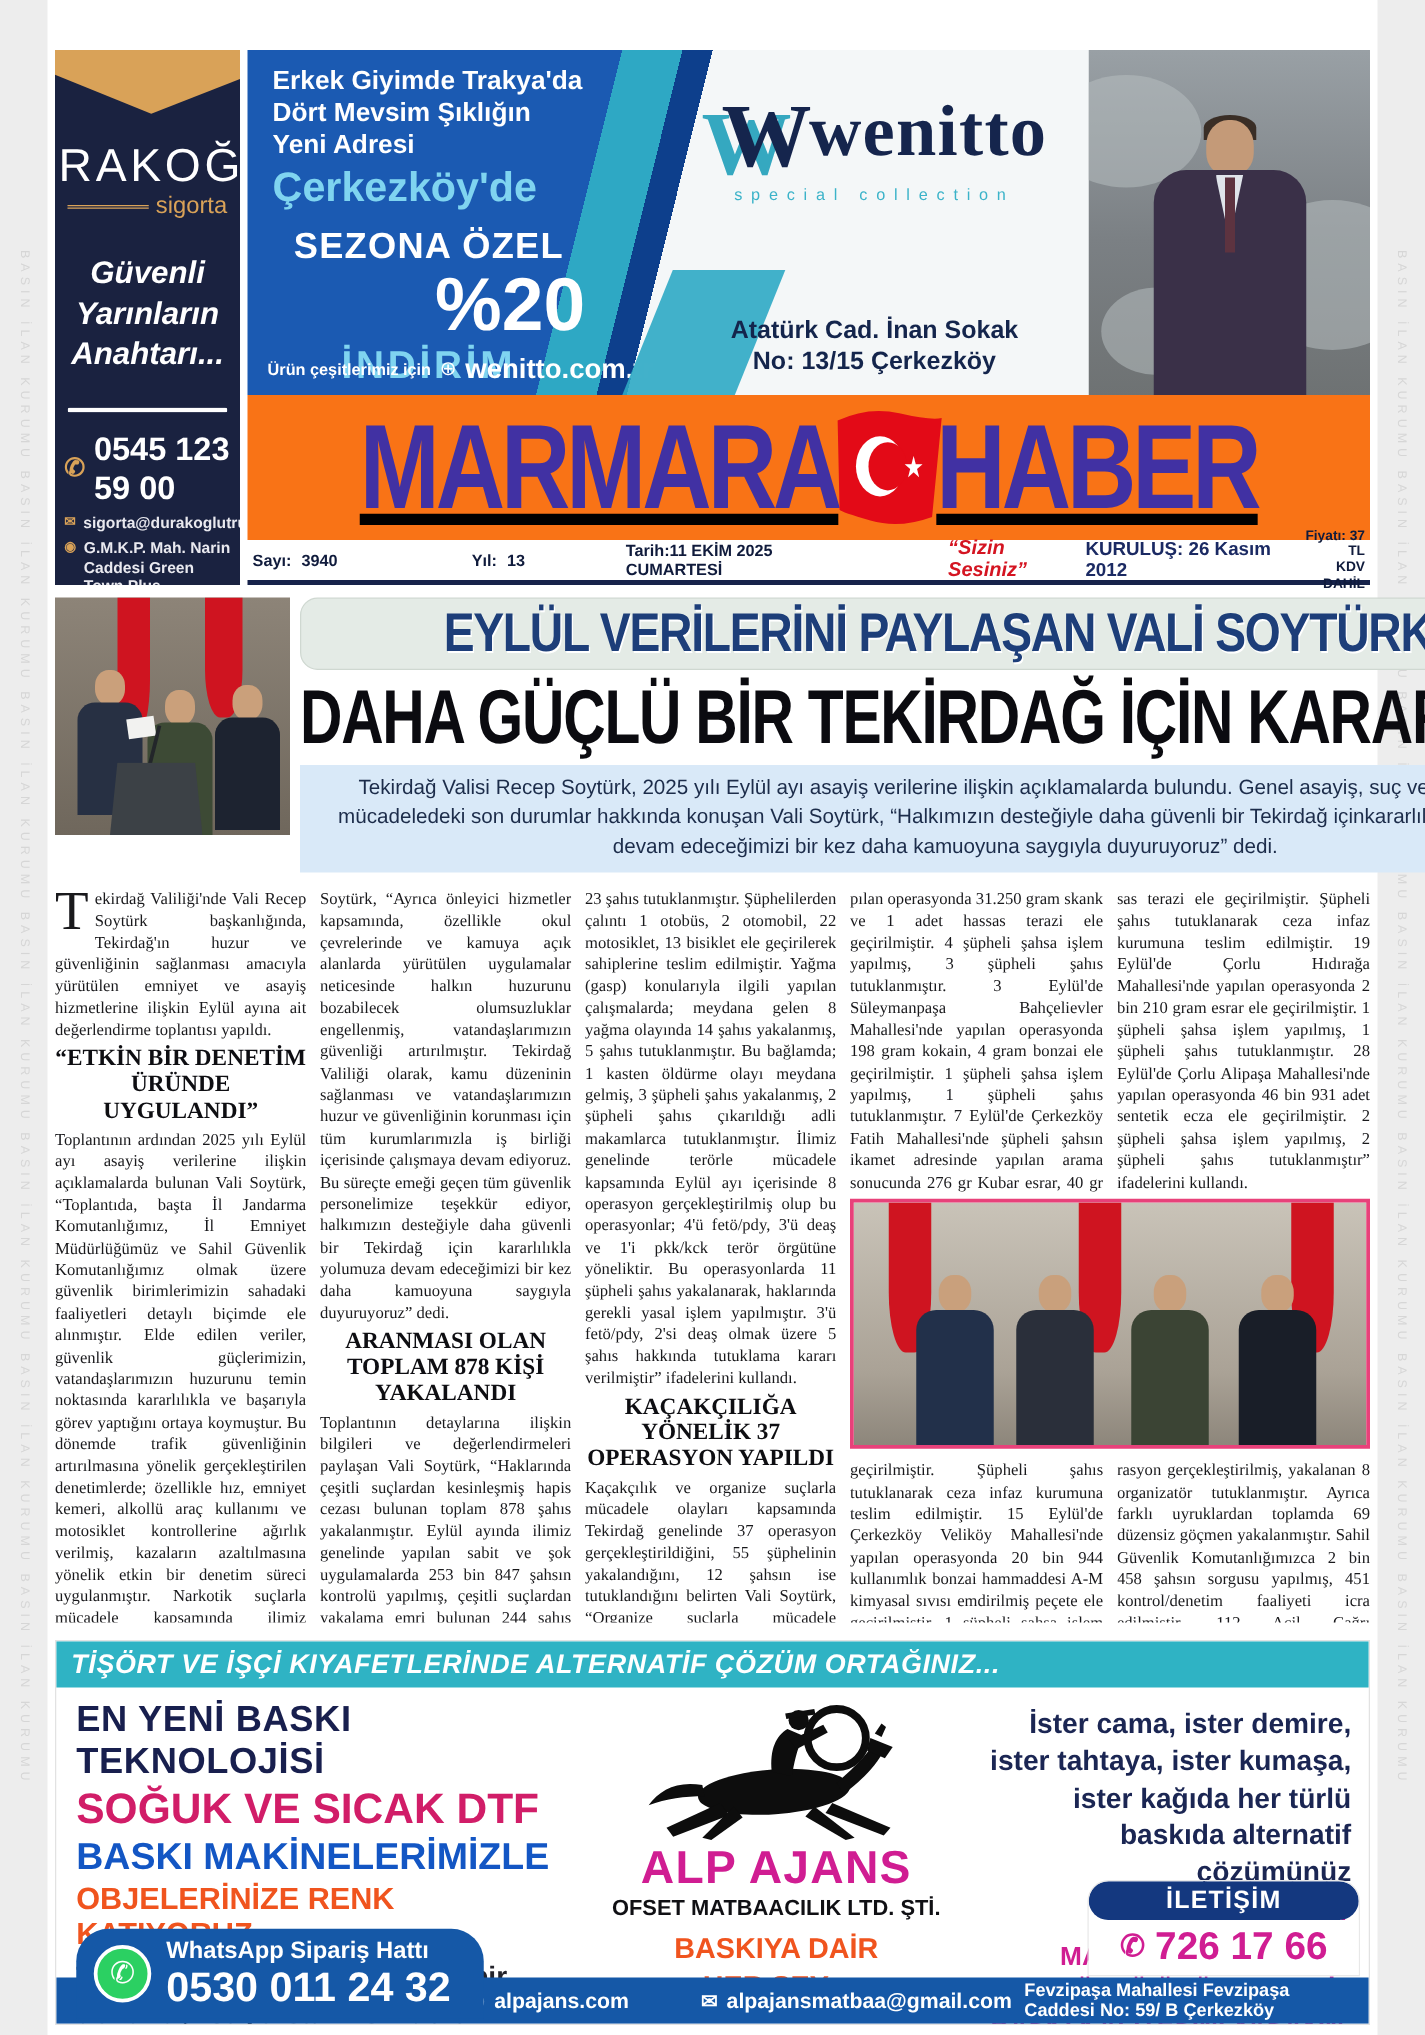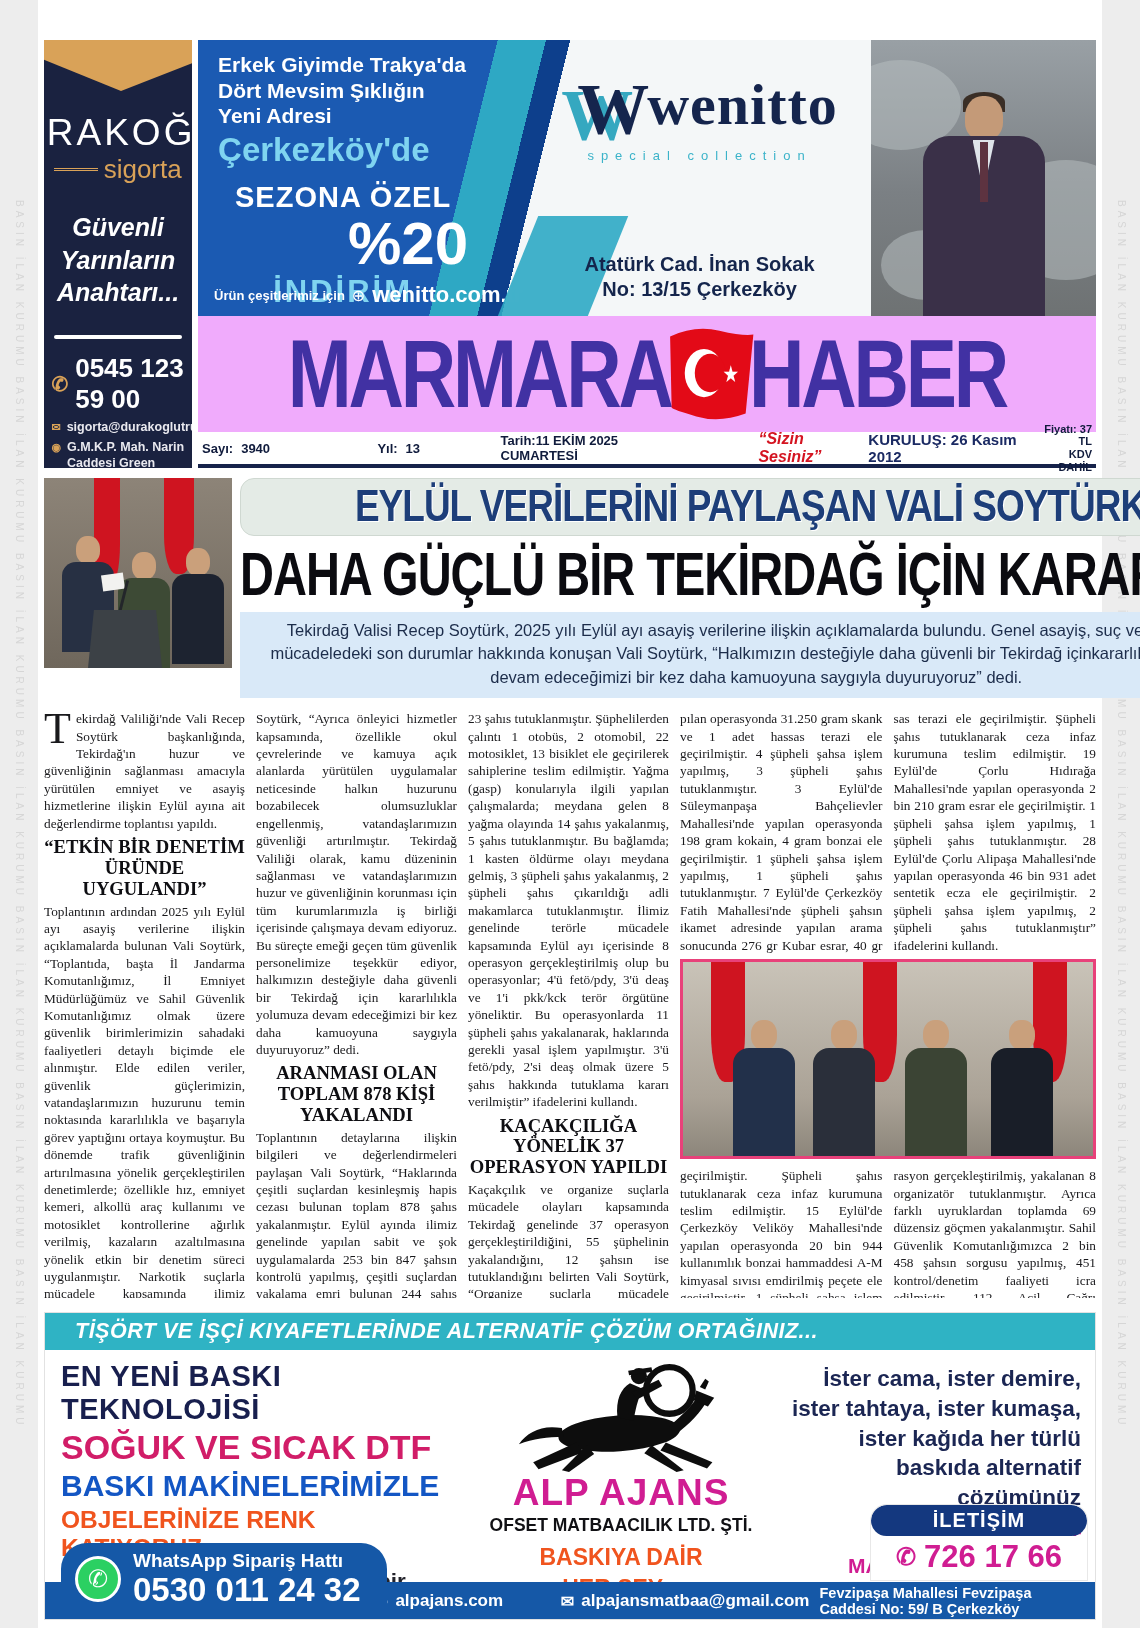--- a/index.html
+++ b/index.html
@@ -20,21 +20,21 @@
 
   
   .header{display:flex;gap:6px;height:428px;}
   
   .dur{width:276px;background:var(--c-navy);position:relative;color:#fff;overflow:hidden;display:flex;flex-direction:column;align-items:center;}
   .dur-roof{position:absolute;top:0;left:0;right:0;height:58px;background:var(--c-gold);clip-path:polygon(0 0,100% 0,100% 40%,52% 88%,0 34%);}
   .dur-logo{margin-top:66px;}
   .dur-brand{font-family:"Liberation Sans",sans-serif;font-weight:400;font-size:37px;letter-spacing:3px;color:#fff;margin-top:6px;}
   .dur-sub-row{display:flex;align-items:center;gap:6px;width:86%;justify-content:flex-end;}
   .dur-sub-row .rule{flex:1;border-top:3px double var(--c-gold);}
-  .dur-sub{font-family:"Liberation Sans",sans-serif;font-size:26px;color:var(--c-gold);}
+  .dur-sub{font-family:"Liberation Sans",sans-serif;font-size:19px;color:var(--c-gold);}
   .dur-slogan{font-family:"Liberation Sans",sans-serif;font-style:italic;font-weight:700;font-size:25px;text-align:center;line-height:1.3;margin-top:26px;}
   .dur-line{width:86%;border-top:4px solid #fff;border-radius:3px;margin-top:26px;}
   .dur-contact{width:90%;margin-top:14px;font-family:"Liberation Sans",sans-serif;}
   .dur-phone{font-size:26px;font-weight:800;display:flex;align-items:center;gap:7px;}
   .dur-phone .ic{color:var(--c-gold);font-size:20px;}
   .dur-row{font-size:12.5px;font-weight:700;color:#e9e9ef;display:flex;gap:6px;margin-top:5px;line-height:1.25;}
   .dur-row .ic{color:var(--c-gold);font-size:11px;margin-top:1px;}
   
   .hright{flex:1;display:flex;flex-direction:column;}
   .banner{height:276px;display:flex;position:relative;background:
@@ -59,21 +59,21 @@
   .wen-addr{position:absolute;bottom:14px;left:50%;transform:translateX(-50%);text-align:center;font-family:"Liberation Sans",sans-serif;font-weight:800;font-size:20px;color:#14254c;line-height:1.25;white-space:nowrap;}
   .banner-mid .tri{position:absolute;left:-14px;bottom:-20px;width:90px;height:120px;background:#2ea8c4;transform:skewX(-22deg);opacity:.9;}
   .banner-photo{width:225px;position:relative;background:linear-gradient(180deg,#99a0a5,#7b8084 55%,#6e7273);overflow:hidden;}
   .stone{position:absolute;border-radius:50%;background:#b7bdc0;opacity:.55;}
   .man{position:absolute;left:50%;transform:translateX(-50%);bottom:-10px;width:150px;height:230px;}
   .man .head{position:absolute;left:56px;top:0;width:38px;height:44px;border-radius:46% 46% 40% 40%;background:#c49a78;}
   .man .hair{position:absolute;left:54px;top:-4px;width:42px;height:20px;border-radius:50% 50% 0 0;background:#3a2e26;}
   .man .body{position:absolute;left:14px;top:40px;width:122px;height:190px;border-radius:26px 26px 0 0;background:#3a3048;}
   .man .shirt{position:absolute;left:64px;top:44px;width:22px;height:52px;background:#dfe4ea;clip-path:polygon(0 0,100% 0,50% 100%);}
   .man .tie{position:absolute;left:71px;top:46px;width:8px;height:60px;background:#5d3340;}
-  .masthead{height:116px;display:flex;align-items:center;justify-content:center;background:#f0abfc;overflow:visible;}
+  .masthead{height:116px;display:flex;align-items:center;justify-content:center;background:#f97316;overflow:visible;text-decoration:underline;}
   .masthead-inner{display:flex;align-items:center;transform:scaleX(0.8);font-family:"Liberation Sans",sans-serif;font-weight:800;font-size:96px;letter-spacing:-4px;color:var(--c-masthead);line-height:1;}
   .masthead svg{margin:0 -10px;}
   .inforow{height:36px;border-bottom:4px solid #16224a;display:flex;align-items:center;font-family:"Liberation Sans",sans-serif;color:#101b3c;padding:0 4px;}
   .inf{display:flex;gap:8px;font-size:13px;font-weight:700;}
   .inf .lab{font-weight:700;}
   .inforow .date{font-weight:800;font-size:13px;letter-spacing:0;}
   .inforow .slogan{color:#d41421;font-style:italic;font-weight:800;font-size:16px;}
   .inforow .founded{font-weight:700;font-size:15px;color:#1b2a63;}
   .price{margin-left:auto;text-align:right;font-size:11px;font-weight:800;color:#101b3c;line-height:1.15;}
   .sp1{width:120px;} .sp2{width:90px;}
@@ -110,21 +110,21 @@
   .dropcap::first-letter{float:left;font-size:44px;line-height:34px;padding:2px 5px 0 0;font-weight:400;}
   .sub-head{font-family:"Liberation Serif",serif;font-weight:700;font-size:18.6px;line-height:1.12;text-align:center;margin:5px 0 3px;color:#0e0e12;}
   
   .ap-flag{position:absolute;top:0;width:34px;height:120px;background:#cf1420;border-radius:0 0 40% 40%;}
   .ap-fig{position:absolute;bottom:0;}
   .ap-fig .fhead{width:26px;height:30px;border-radius:45%;background:#c9a07c;margin:0 auto;}
   .ap-fig .fbody{width:62px;height:108px;border-radius:16px 16px 0 0;margin-top:-2px;}
 
   
   .alp{position:relative;margin-top:14px;height:308px;background:#fff;border:1px solid #e2e2e2;font-family:"Liberation Sans",sans-serif;overflow:hidden;}
-  .alp-kicker{height:37px;background:var(--c-teal);color:#fff;display:flex;align-items:center;padding-left:30px;font-style:italic;font-weight:800;font-size:21.5px;letter-spacing:.5px;}
+  .alp-kicker{height:37px;background:var(--c-teal);color:#fff;display:flex;align-items:center;padding-left:12px;font-style:italic;font-weight:800;font-size:21.5px;letter-spacing:.5px;}
   .alp-main{display:flex;padding:10px 14px 0 16px;gap:8px;}
   .alp-left{width:402px;}
   .alp-l1{color:#181f4e;font-weight:800;font-size:29px;letter-spacing:.5px;}
   .alp-l2{color:var(--c-crimson);font-weight:800;font-size:34px;margin-top:2px;}
   .alp-l3{color:var(--c-ad_blue);font-weight:800;font-size:30px;margin-top:2px;}
   .alp-l4{color:var(--c-orange);font-weight:700;font-size:24.5px;margin-top:3px;}
   .alp-body{color:#23232b;font-weight:700;font-size:22.5px;line-height:1.28;margin-top:6px;}
   .alp-mid{width:300px;text-align:center;}
   .alp-brand{color:var(--c-magenta);font-weight:800;font-size:37px;letter-spacing:1px;margin-top:-4px;}
   .alp-brand-sub{color:#101014;font-weight:800;font-size:17.5px;margin-top:1px;}

